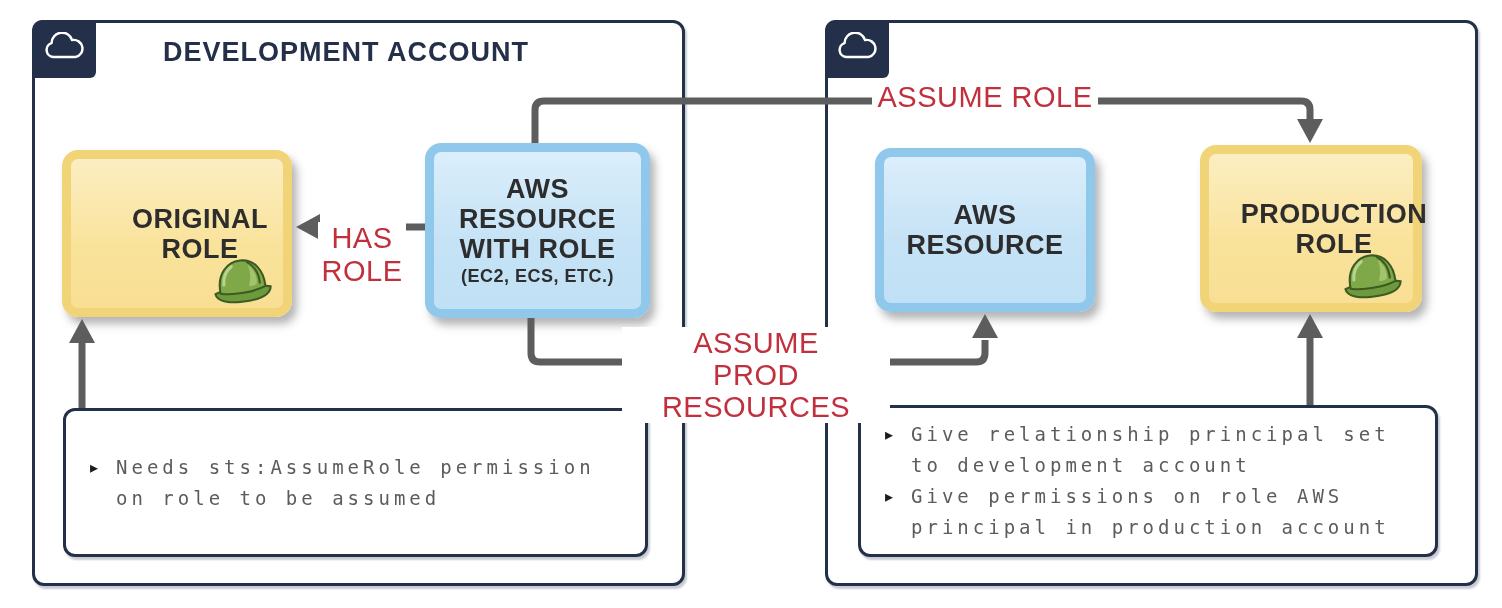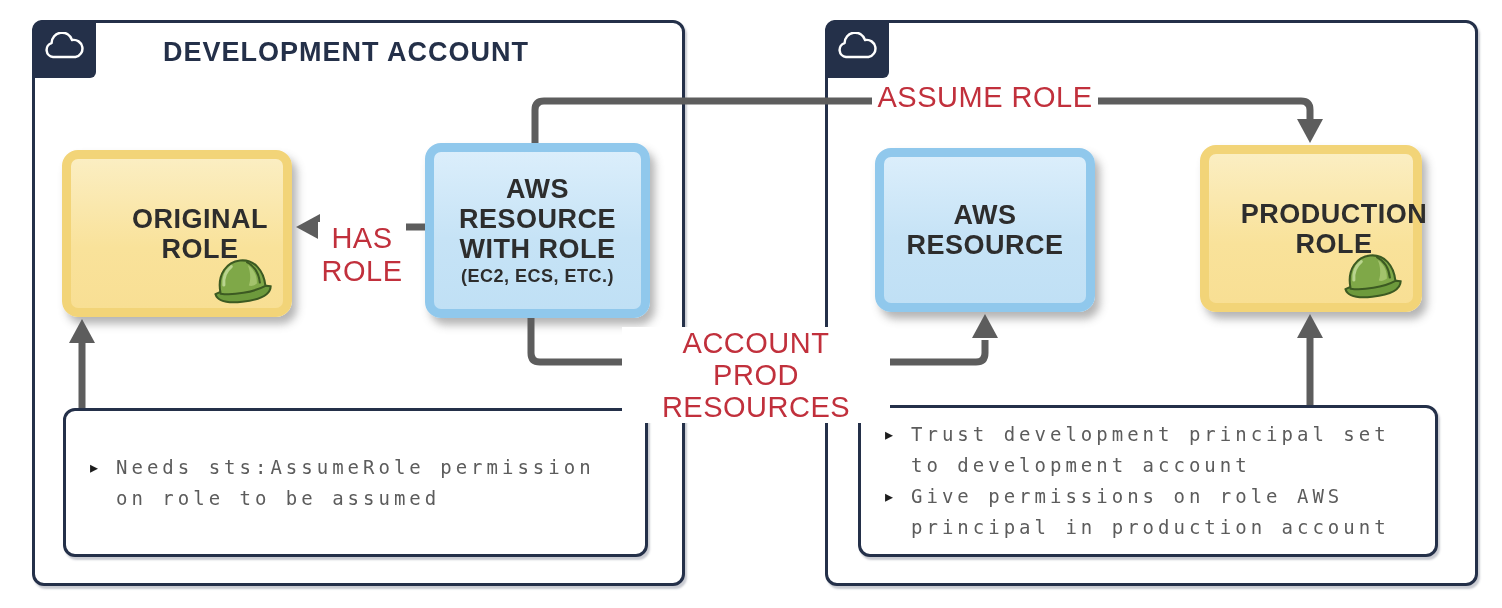--- a/index.html
+++ b/index.html
@@ -127,21 +127,21 @@
     </div>
     <div class="note-row">
       <span class="note-marker"></span>
       <span class="note-text">on role to be assumed</span>
     </div>
   </div>
 
   <div class="note" style="left:858px;top:405px;width:580px;height:152px;">
     <div class="note-row">
       <span class="note-marker">▸</span>
-      <span class="note-text">Trust development principal set</span>
+      <span class="note-text">Give relationship principal set</span>
     </div>
     <div class="note-row">
       <span class="note-marker"></span>
       <span class="note-text">to development account</span>
     </div>
     <div class="note-row">
       <span class="note-marker">▸</span>
       <span class="note-text">Give permissions on role AWS</span>
     </div>
     <div class="note-row">
@@ -179,17 +179,17 @@
   </svg>
 
   <div class="arrow-label lbl-has">
     <div>HAS</div>
     <div>ROLE</div>
   </div>
 
   <div class="arrow-label lbl-assume">ASSUME ROLE</div>
 
   <div class="arrow-label lbl-modify">
-    <div>ACCOUNT</div>
+    <div>ASSUME</div>
     <div>PROD RESOURCES</div>
   </div>
 
 </div>
 
 </body></html>

